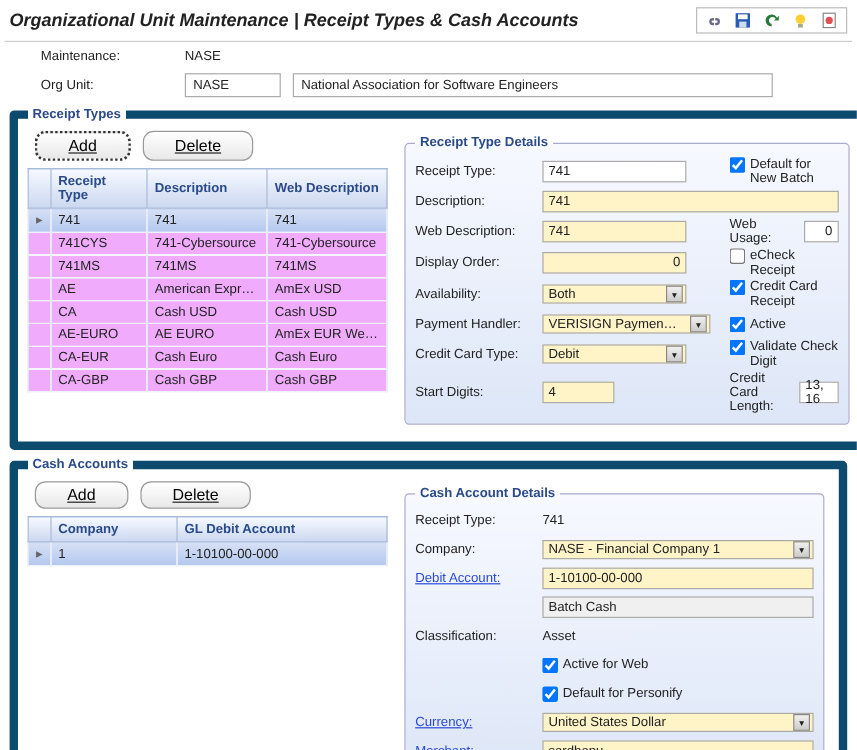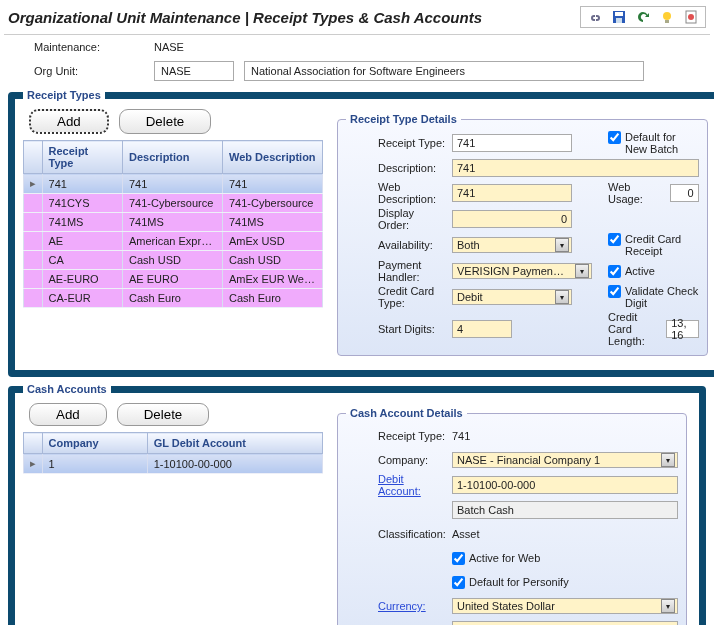--- a/index.html
+++ b/index.html
@@ -53,21 +53,21 @@
   fieldset > legend {
     color: #2a4a8a;
     font-weight: bold;
     padding: 0 4px;
   }
   .two-col {
     display: grid;
     grid-template-columns: 300px 1fr;
     gap: 10px;
   }
-  .btnbar { display: flex; gap: 10px; padding: 2px 0 6px 6px; }
+  .btnbar { display: flex; gap: 10px; padding: 2px 0 6px 6px; text-decoration: underline; }
   button.pill {
     border: 1px solid #999;
     background: linear-gradient(#fff, #e8e8e8);
     border-radius: 9px;
     padding: 3px 26px;
     cursor: pointer;
   }
   button.pill.primary { border: 2px dotted #333; }
   table.grid {
     border-collapse: collapse;
@@ -109,21 +109,21 @@
     font-weight: bold;
   }
   .formrow {
     display: grid;
     grid-template-columns: 100px 120px 24px 1fr;
     align-items: center;
     column-gap: 6px;
     min-height: 22px;
     margin-bottom: 2px;
   }
-  .formrow .lbl { color: #222; margin-left: 32px; }
+  .formrow .lbl { color: #222; }
   .formrow .lbl.link { color: #2a4ad6; text-decoration: underline; cursor:pointer; }
   .field {
     border: 1px solid #aaa;
     height: 18px;
     padding: 1px 4px;
     display: flex;
     align-items: center;
     background: #fff;
   }
   .field.req { background: #fff3c8; }
@@ -255,20 +255,26 @@
               <td>AE-EURO</td>
               <td>AE EURO</td>
               <td>AmEx EUR Web (V</td>
             </tr>
             <tr>
               <td class="rowhandle"></td>
               <td>CA-EUR</td>
               <td>Cash  Euro</td>
               <td>Cash  Euro</td>
             </tr>
+            <tr>
+              <td class="rowhandle"></td>
+              <td>CA-GBP</td>
+              <td>Cash GBP</td>
+              <td>Cash GBP</td>
+            </tr>
           </tbody>
       </table>
     </div>
 
     <fieldset class="details-inner">
       <legend>Receipt Type Details</legend>
 
       <div class="formrow">
         <span class="lbl">Receipt Type:</span>
         <div class="field">
@@ -301,20 +307,24 @@
             </div>
         </span>
       </div>
 
       <div class="formrow">
         <span class="lbl">Display Order:</span>
         <div class="field req num">
             <span>0</span>
           </div>
         <span></span>
+        <span class="chk">
+            <input type="checkbox" style="">
+            <span>eCheck Receipt</span>
+          </span>
       </div>
 
       <div class="formrow">
         <span class="lbl">Availability:</span>
         <div class="select">
             <span>Both</span>
             <span class="arrow">▾</span>
           </div>
         <span></span>
         <span class="chk">

